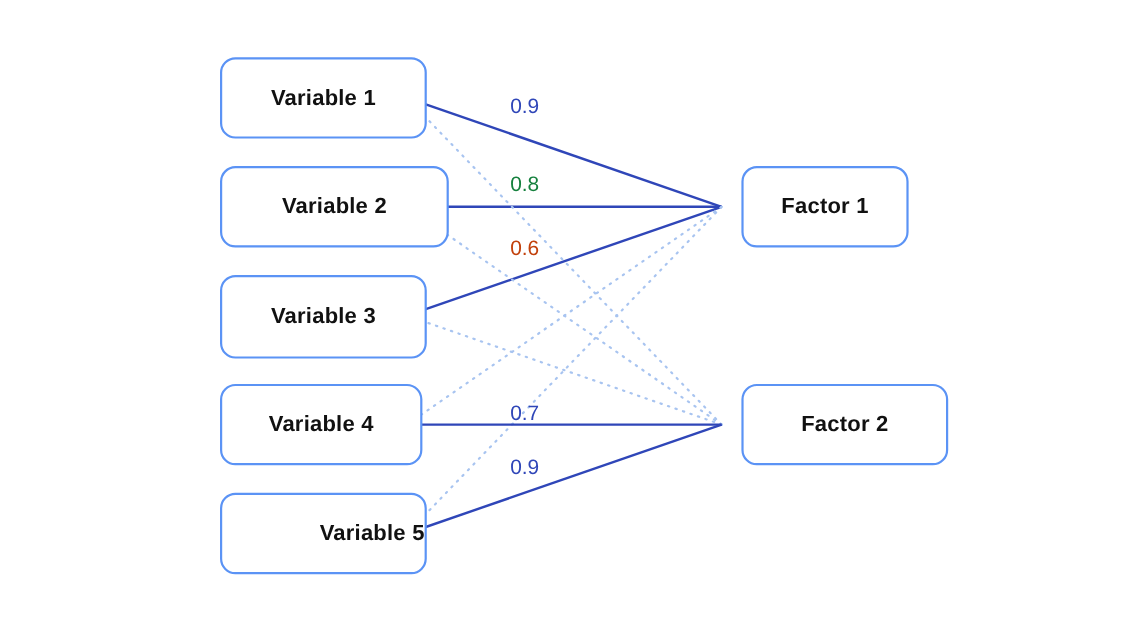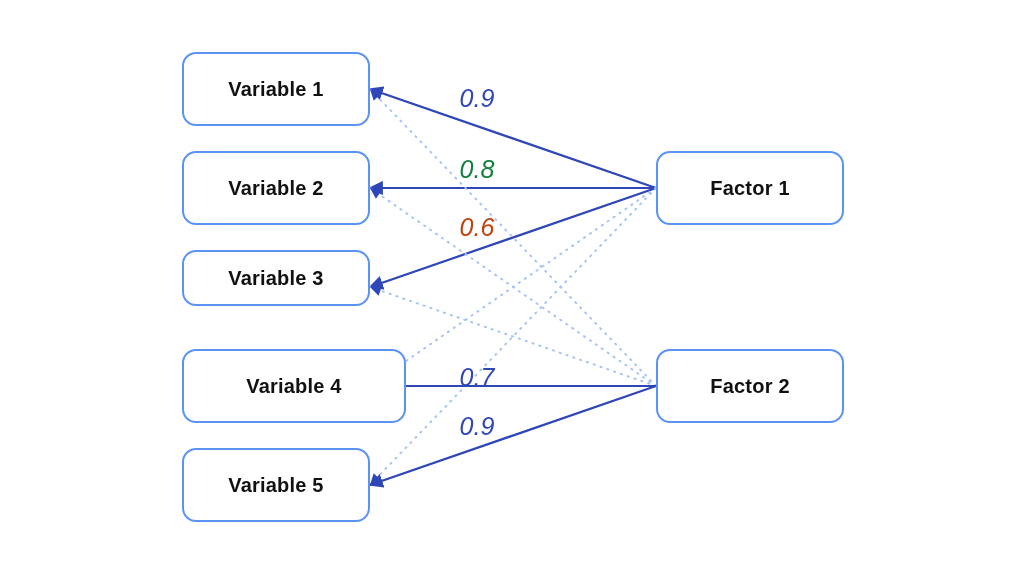--- a/index.html
+++ b/index.html
@@ -27,37 +27,37 @@
   .node {
     position: absolute;
     box-sizing: border-box;
     background: #ffffff;
     border: 2px solid #5B93F5;
     border-radius: 14px;
     display: flex;
     align-items: center;
     justify-content: center;
     z-index: 2;
+    margin-left: 18px;
   }
   .node-label {
     font-size: 20px;
     font-weight: bold;
     color: #111111;
     letter-spacing: 0.2px;
     white-space: nowrap;
   }
   .edge-label {
     position: absolute;
-    font-size: 25px;
+    font-size: 19px;
     color: #2F46B8;
     z-index: 3;
     transform: translate(-50%, -50%);
     white-space: nowrap;
     background: transparent;
-    font-style: italic;
   }
 </style>
 </head>
 <body>
 
 <div id="canvas">
 
   <svg id="edge-layer" viewBox="0 0 1024 568" xmlns="http://www.w3.org/2000/svg">
     <defs>
       <marker id="arrow-solid" viewBox="0 0 10 10" refX="9" refY="5" markerWidth="6.5" markerHeight="6.5" orient="auto-start-reverse">
@@ -80,33 +80,33 @@
         <path d="M 0 0 L -11 -5.5 L -11 5.5 Z" fill="#2F46B8" transform="translate(370,89) rotate(-133.91907581333933)"></path>
         <path d="M 0 0 L -11 -5.5 L -11 5.5 Z" fill="#2F46B8" transform="translate(370,188) rotate(-145.30484646876602)"></path>
         <path d="M 0 0 L -11 -5.5 L -11 5.5 Z" fill="#2F46B8" transform="translate(370,287) rotate(-160.9065079995144)"></path>
       </g>
   </svg>
 
   <div id="nodes-group">
       <div class="node" style="left: 182px; top: 52px; width: 188px; height: 74px; border-color: rgb(91, 147, 245); background: rgb(255, 255, 255);">
         <span class="node-label" style="color: rgb(17, 17, 17);">Variable 1</span>
       </div>
-      <div class="node" style="left: 182px; top: 151px; width: 188px; height: 74px; border-color: rgb(91, 147, 245); background: rgb(255, 255, 255);">
+      <div class="node" style="left: 182px; top: 151px; width: 208px; height: 74px; border-color: rgb(91, 147, 245); background: rgb(255, 255, 255);">
         <span class="node-label" style="color: rgb(17, 17, 17);">Variable 2</span>
       </div>
-      <div class="node" style="left: 182px; top: 250px; width: 188px; height: 56px; border-color: rgb(91, 147, 245); background: rgb(255, 255, 255);">
+      <div class="node" style="left: 182px; top: 250px; width: 188px; height: 76px; border-color: rgb(91, 147, 245); background: rgb(255, 255, 255);">
         <span class="node-label" style="color: rgb(17, 17, 17);">Variable 3</span>
       </div>
-      <div class="node" style="left: 182px; top: 349px; width: 224px; height: 74px; border-color: rgb(91, 147, 245); background: rgb(255, 255, 255);">
+      <div class="node" style="left: 182px; top: 349px; width: 184px; height: 74px; border-color: rgb(91, 147, 245); background: rgb(255, 255, 255);">
         <span class="node-label" style="color: rgb(17, 17, 17);">Variable 4</span>
       </div>
-      <div class="node" style="left: 182px; top: 448px; width: 188px; height: 74px; border-color: rgb(91, 147, 245); background: rgb(255, 255, 255);">
+      <div class="node" style="left: 182px; top: 448px; width: 188px; height: 74px; border-color: rgb(91, 147, 245); background: rgb(255, 255, 255); justify-content: flex-end;">
         <span class="node-label" style="color: rgb(17, 17, 17);">Variable 5</span>
       </div>
-      <div class="node" style="left: 656px; top: 151px; width: 188px; height: 74px; border-color: rgb(91, 147, 245); background: rgb(255, 255, 255);">
+      <div class="node" style="left: 656px; top: 151px; width: 152px; height: 74px; border-color: rgb(91, 147, 245); background: rgb(255, 255, 255);">
         <span class="node-label" style="color: rgb(17, 17, 17);">Factor 1</span>
       </div>
       <div class="node" style="left: 656px; top: 349px; width: 188px; height: 74px; border-color: rgb(91, 147, 245); background: rgb(255, 255, 255);">
         <span class="node-label" style="color: rgb(17, 17, 17);">Factor 2</span>
       </div>
     </div>
   <div id="labels-group">
       <div class="edge-label" style="left: 477px; top: 98px; color: rgb(47, 70, 184);">0.9</div>
       <div class="edge-label" style="left: 477px; top: 169px; color: #15803d;">0.8</div>
       <div class="edge-label" style="left: 477px; top: 227px; color: #c2410c;">0.6</div>

